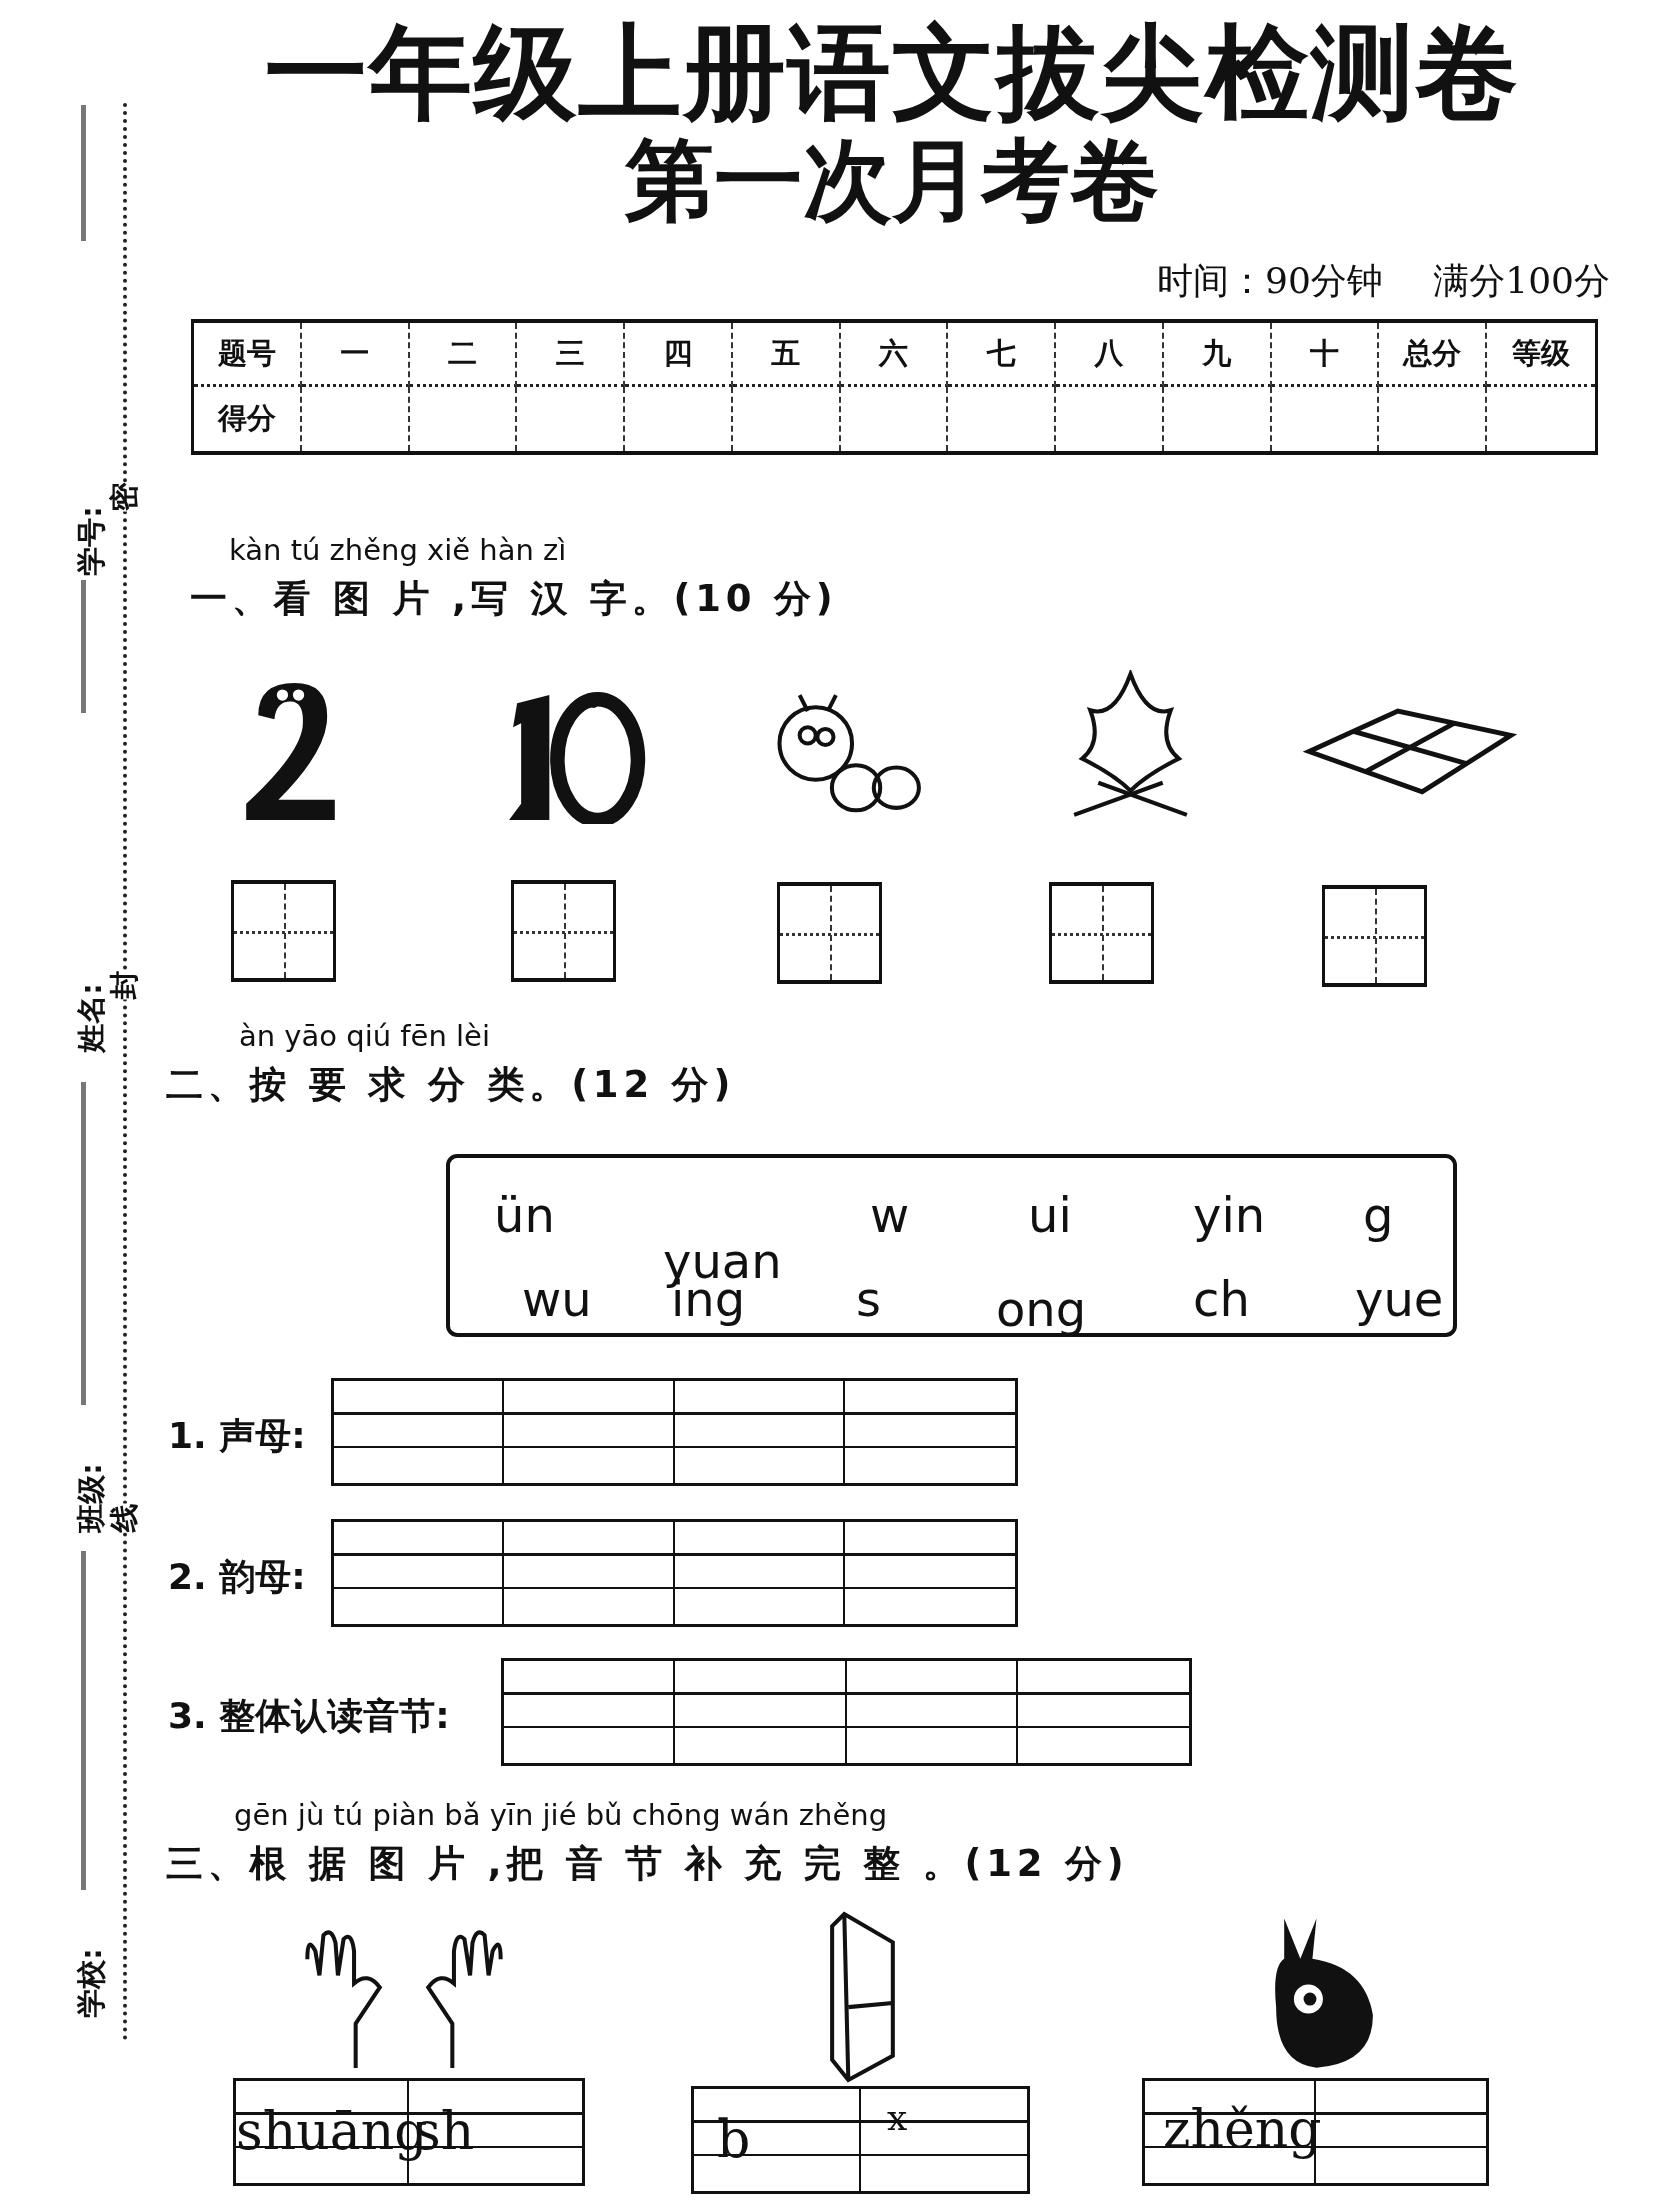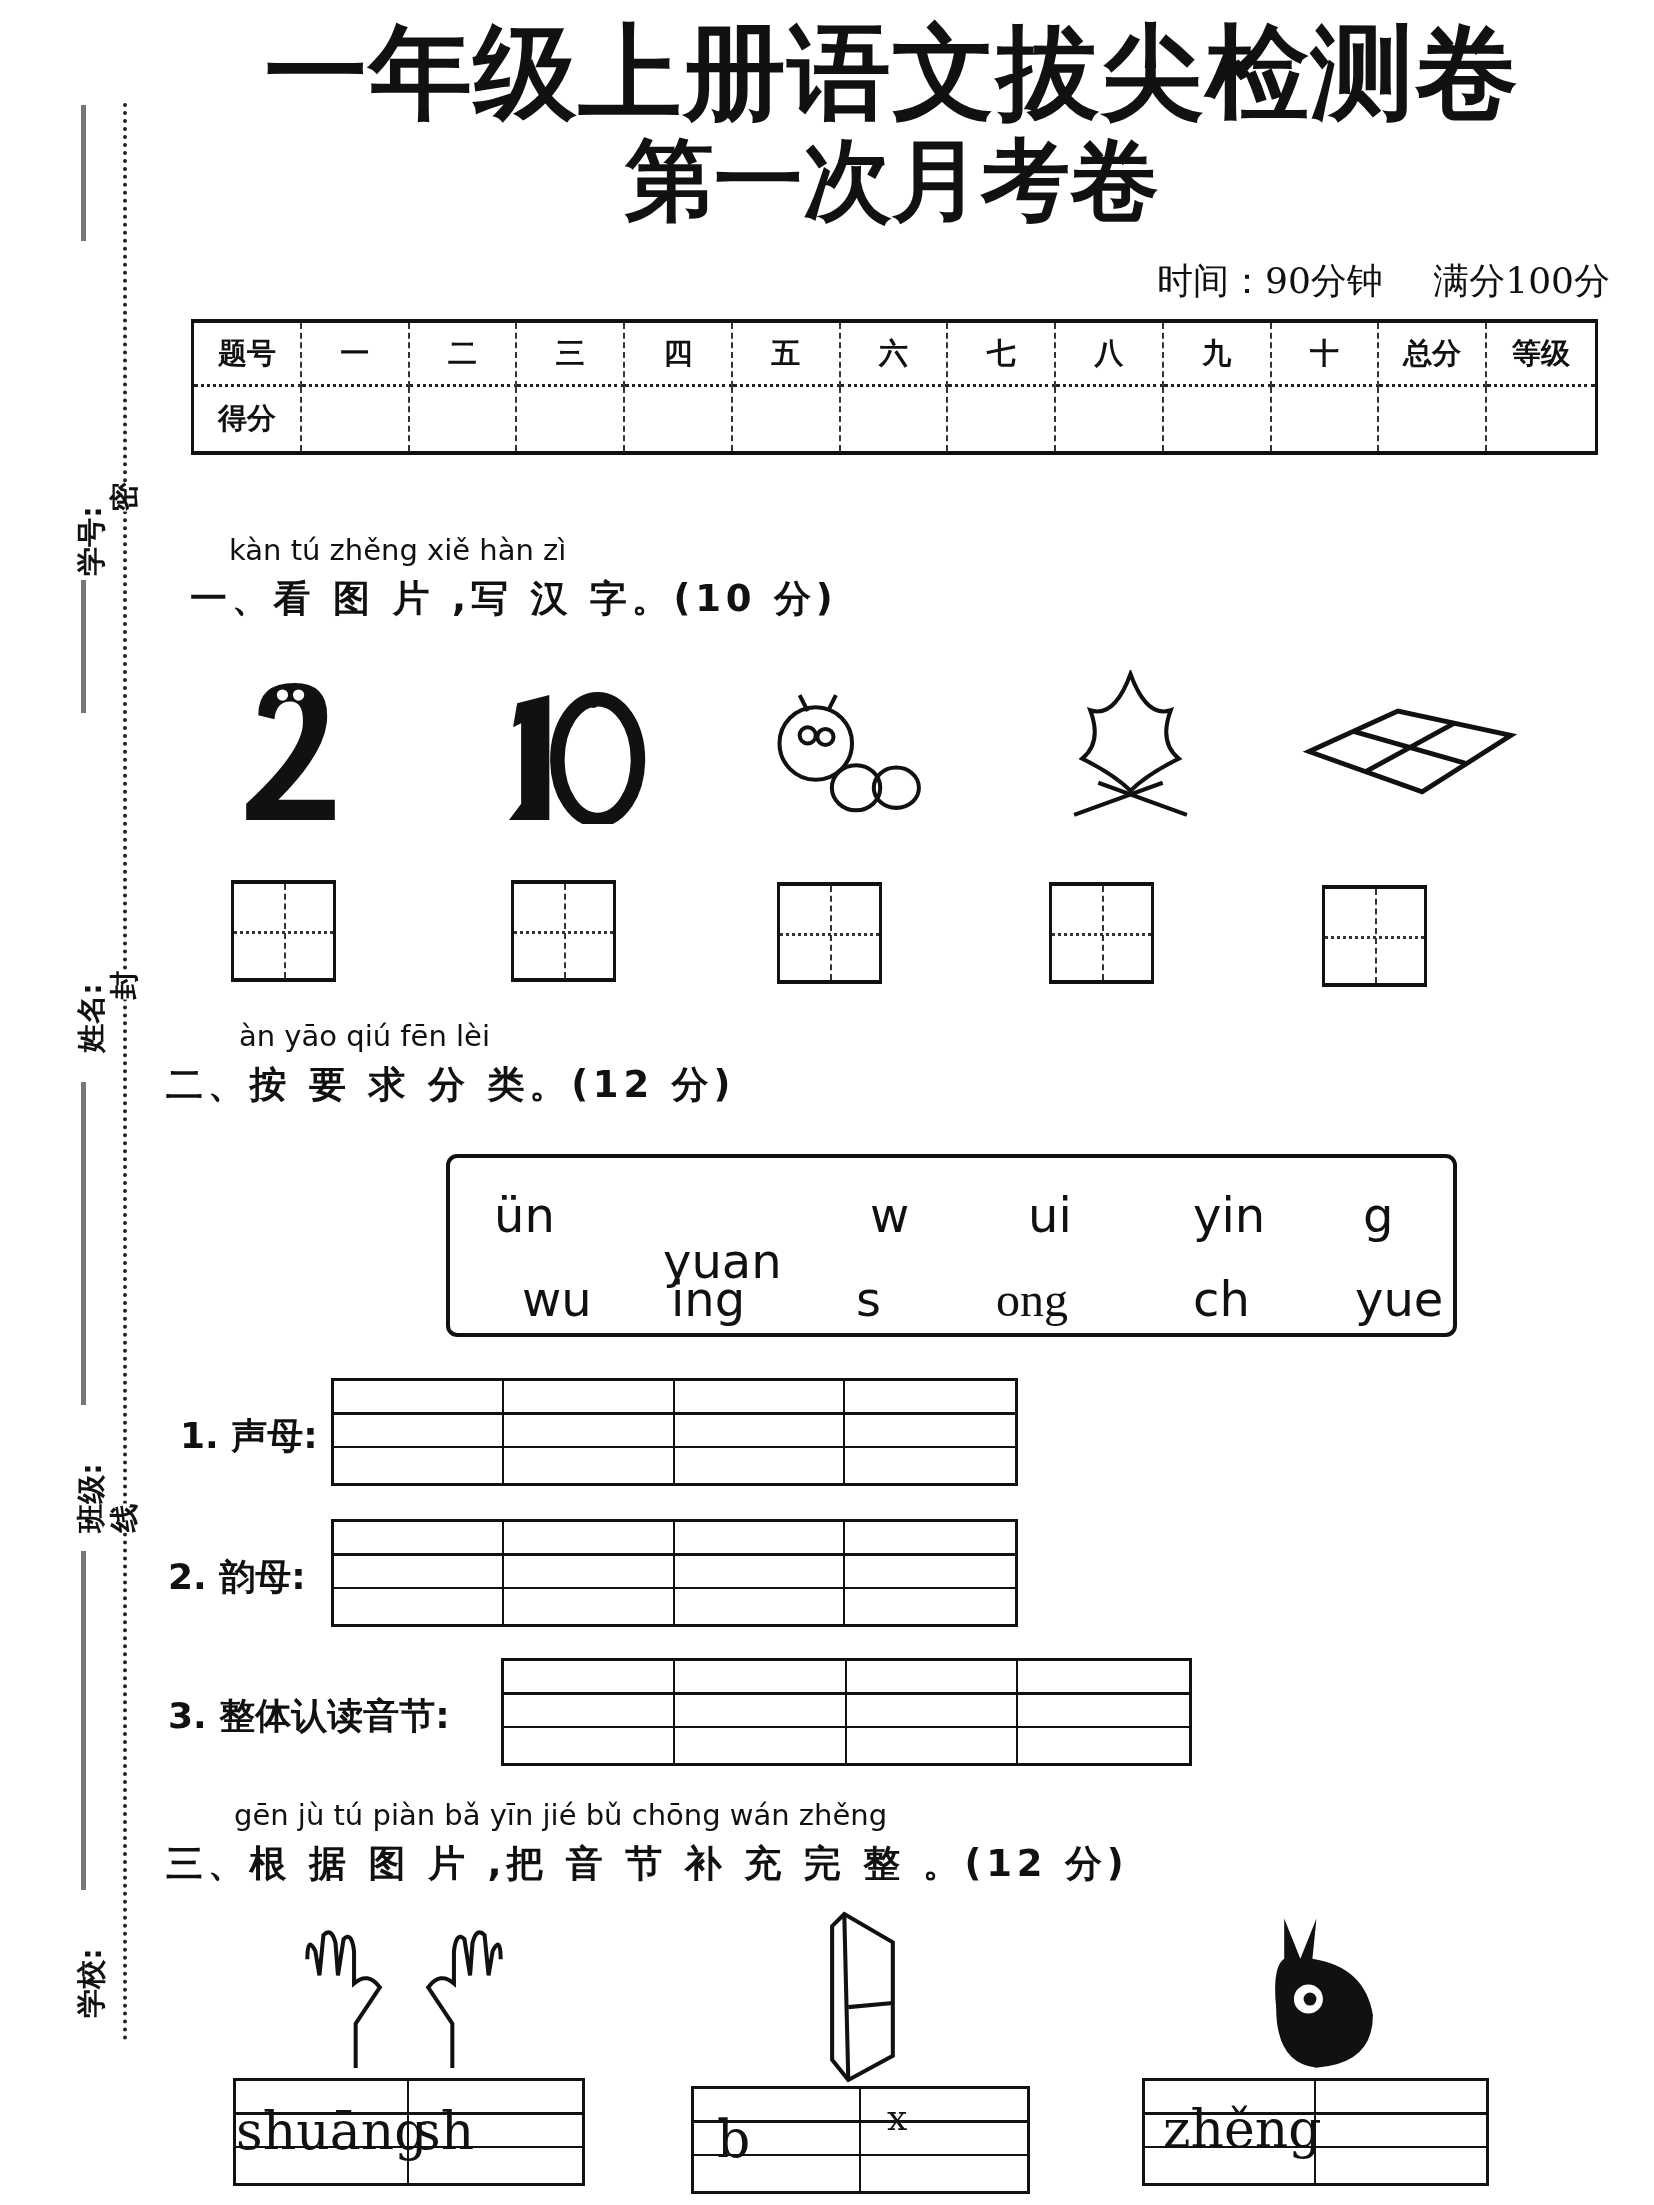--- a/index.html
+++ b/index.html
@@ -146,26 +146,26 @@
 <div class="abs pybox">
   <span class="pyitem" style="left:44px;top:29px;">ün</span>
   <span class="pyitem" style="left:213px;top:29px;margin-top:46px;">yuan</span>
   <span class="pyitem" style="left:420px;top:29px;">w</span>
   <span class="pyitem" style="left:578px;top:29px;">ui</span>
   <span class="pyitem" style="left:743px;top:29px;">yin</span>
   <span class="pyitem" style="left:913px;top:29px;">g</span>
   <span class="pyitem" style="left:48px;top:113px;margin-left:24px;">wu</span>
   <span class="pyitem" style="left:221px;top:113px;">ing</span>
   <span class="pyitem" style="left:406px;top:113px;">s</span>
-  <span class="pyitem" style="left:546px;top:114px;font-family:Liberation Serif, serif;">ong</span>
+  <span class="pyitem" style="left:546px;top:123px;">ong</span>
   <span class="pyitem" style="left:743px;top:113px;text-align:center;">ch</span>
   <span class="pyitem" style="left:905px;top:113px;">yue</span>
 </div>
 
-<div class="sub-label" style="left:180px;top:1412px;">1. 声母:</div>
+<div class="sub-label" style="left:168px;top:1412px;">1. 声母:</div>
 <div class="wgrid" style="left:331px;top:1378px;width:687px;height:108px;">
     <div></div>
     <div></div>
     <div></div>
     <div></div>
   </div>
 
 <div class="sub-label" style="left:168px;top:1553px;">2. 韵母:</div>
 <div class="wgrid" style="left:331px;top:1519px;width:687px;height:108px;">
     <div></div>

